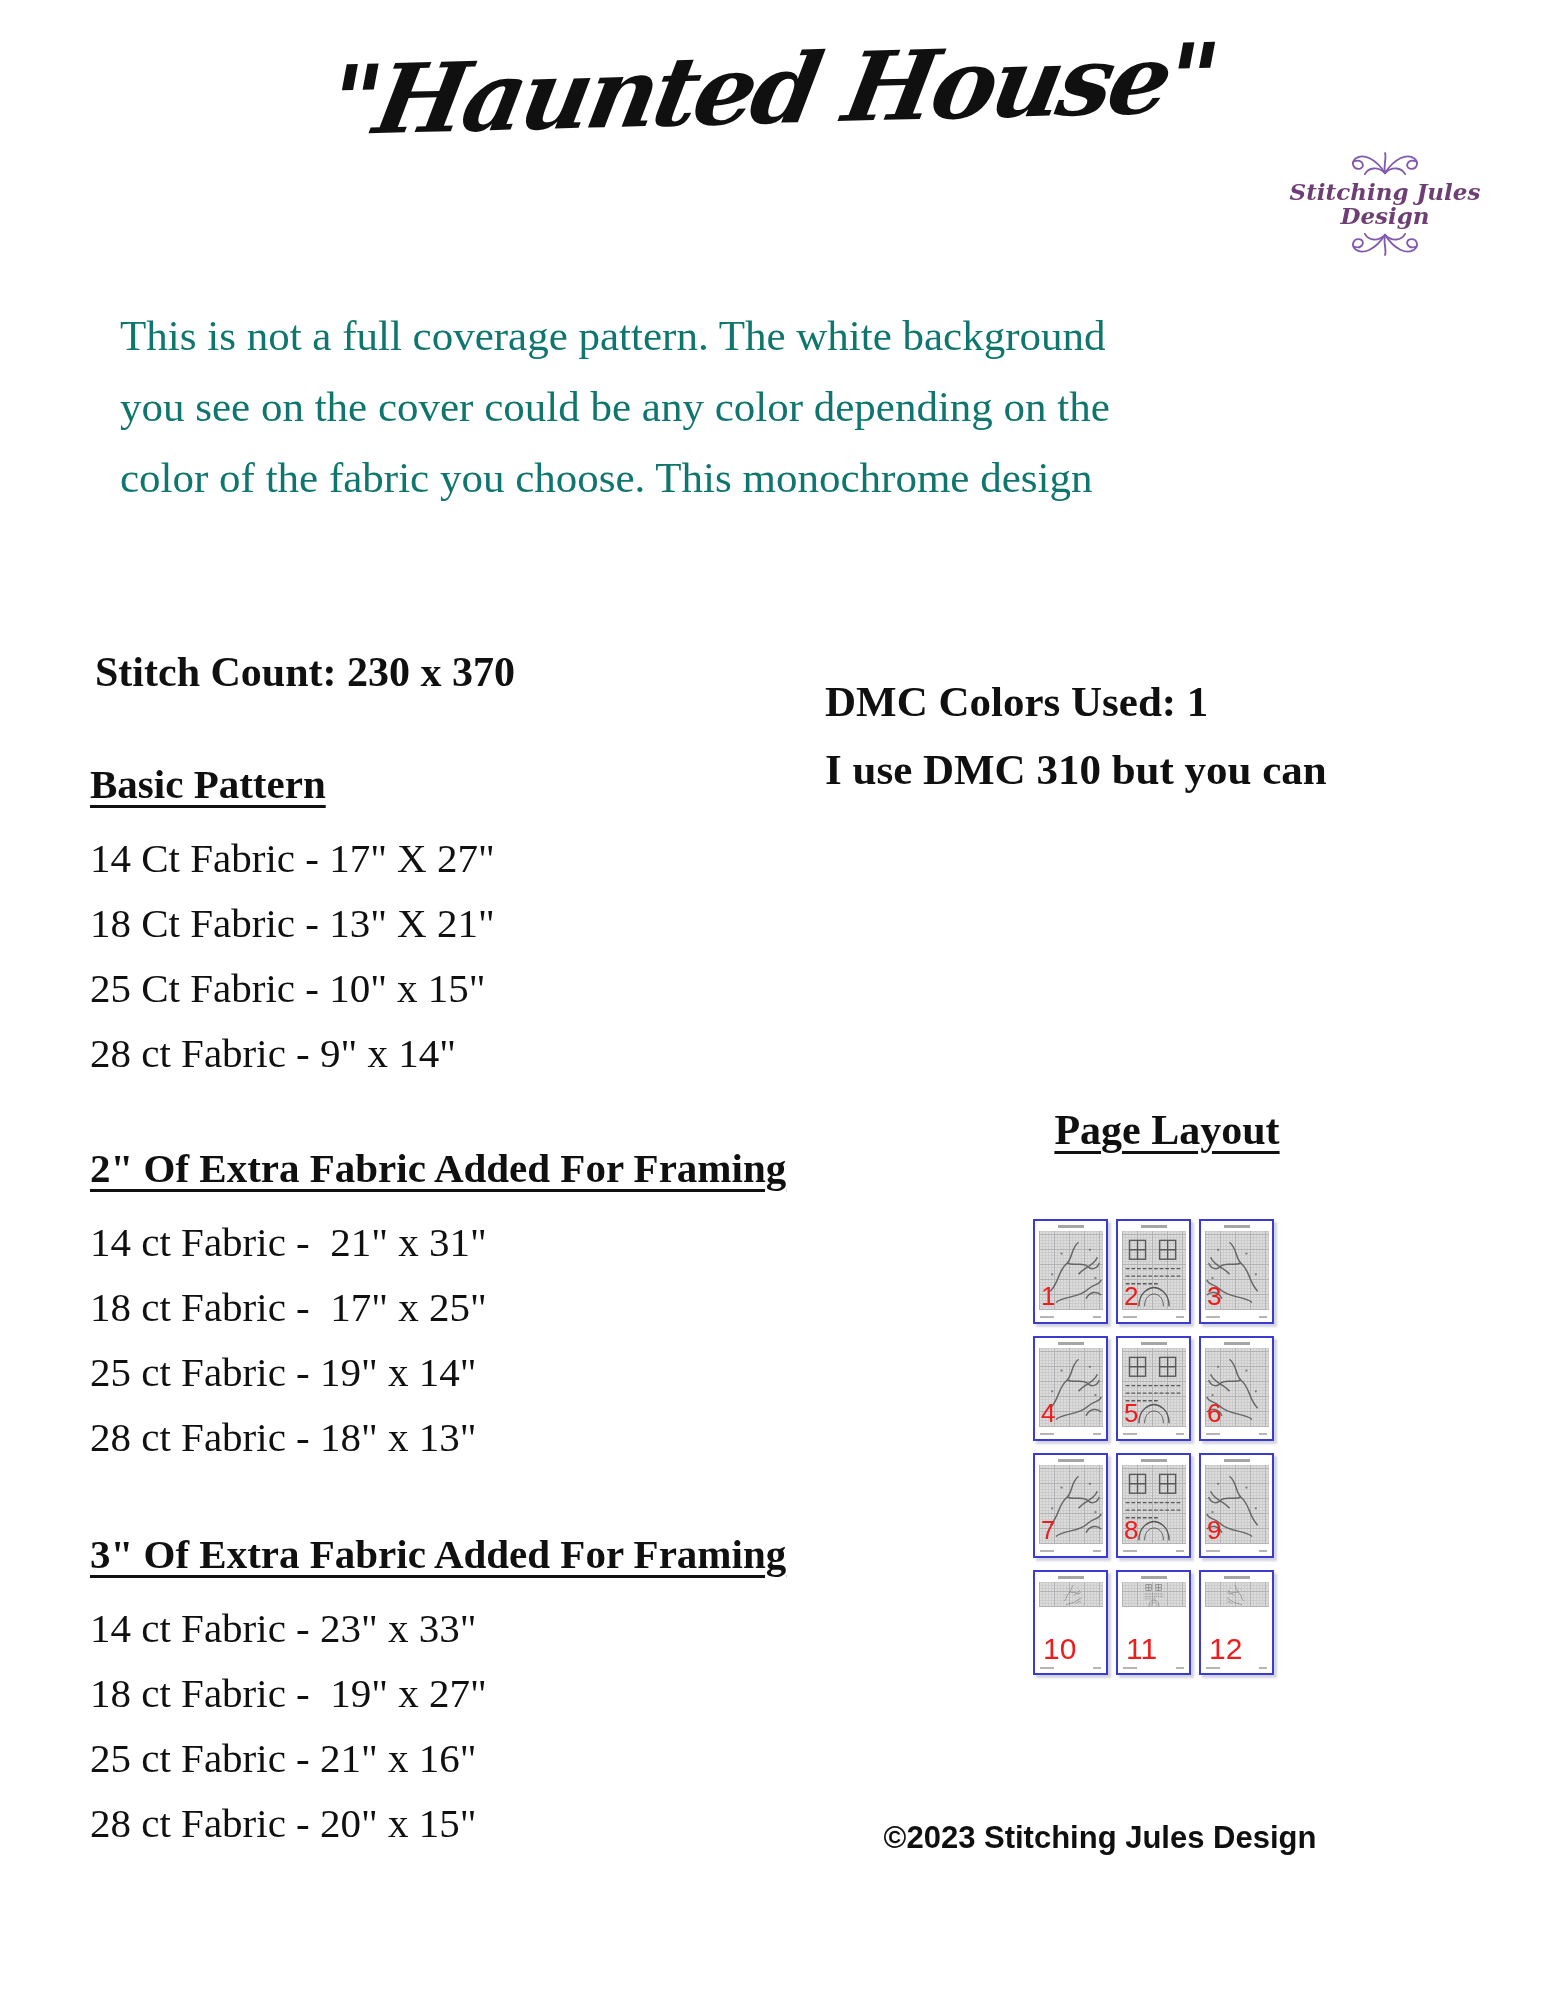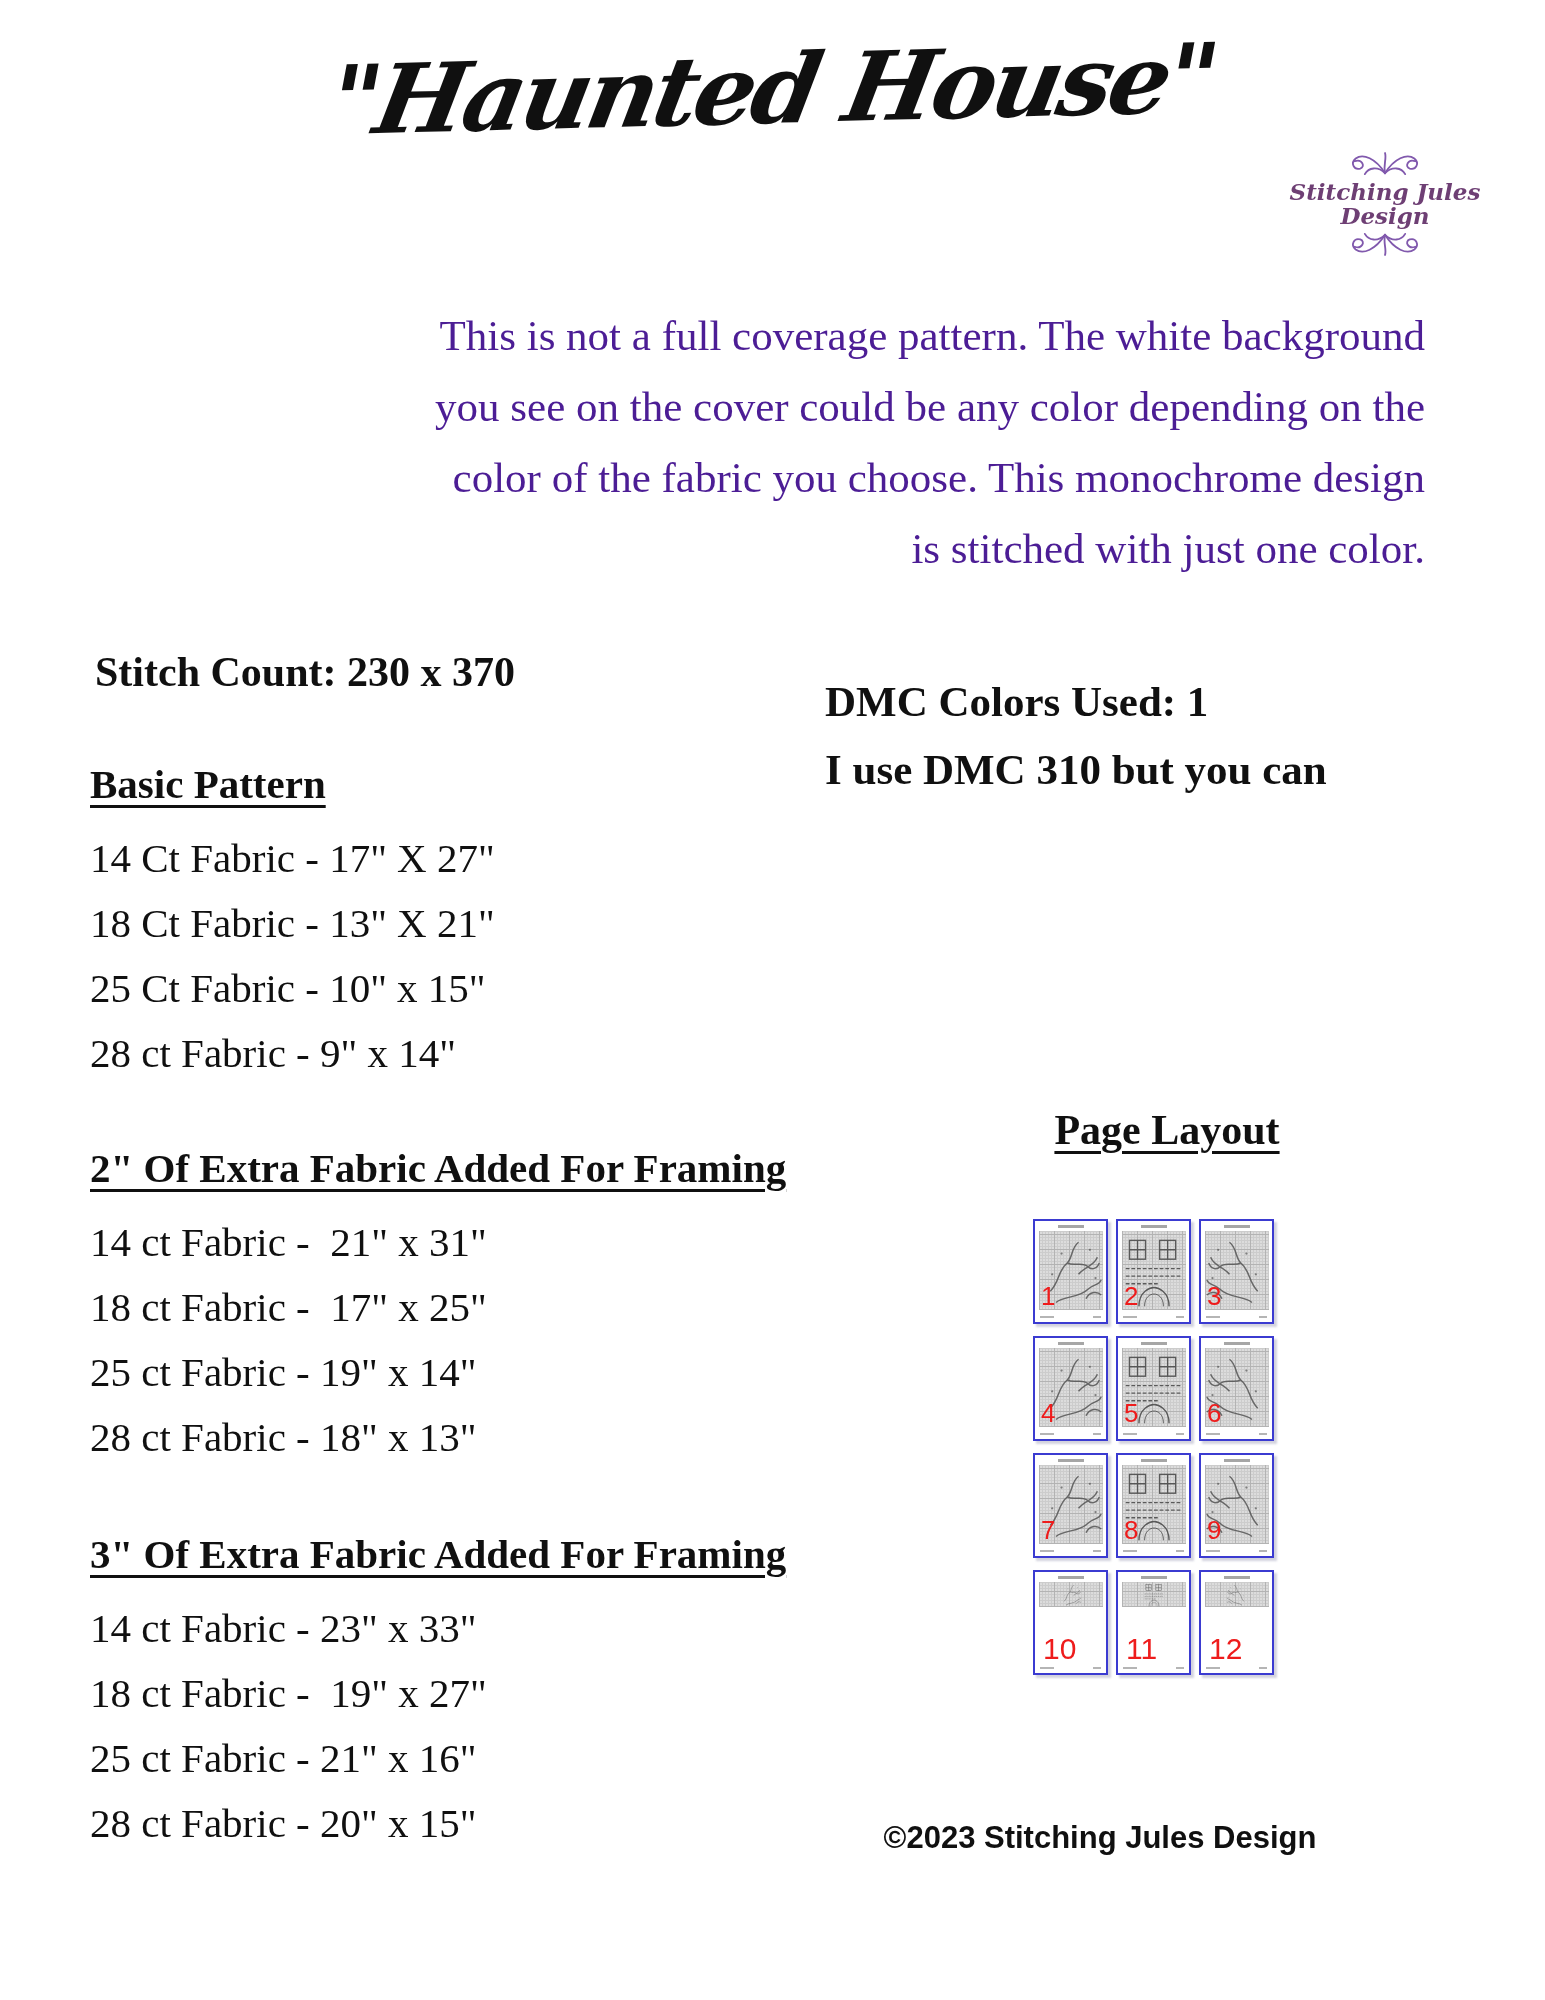--- a/index.html
+++ b/index.html
@@ -13,22 +13,22 @@
               letter-spacing:-4px;transform:skewX(-12deg) rotate(-1.5deg);}
 
   
   .logo{position:absolute;left:1280px;top:148px;width:210px;text-align:center;font-style:italic;}
   .logo .flourish{display:block;margin:0 auto;width:110px;height:32px;}
   .logo .logo-text{display:block;font-family:"DejaVu Serif",serif;font-weight:700;
                    font-size:23px;line-height:24px;color:var(--logo-purple,#6e3f74);
                    letter-spacing:0px;}
 
   
-  .intro{position:absolute;top:300px;left:120px;width:1305px;text-align:right;
-         font-size:43px;line-height:71px;color:#4c1d95;}
+  .intro{position:absolute;top:300px;left:120px;width:1305px;text-align:left;
+         font-size:43px;line-height:71px;color:#0f766e;}
   .underlined{text-decoration:underline;text-decoration-thickness:3px;text-underline-offset:7px;}
 
   .stitch-count{position:absolute;left:95px;top:648px;font-size:42px;font-weight:700;}
 
   .sec-basic{position:absolute;left:90px;top:760px;}
   .sec-2in{position:absolute;left:90px;top:1144px;}
   .sec-3in{position:absolute;left:90px;top:1530px;}
   .sec-heading{font-size:41px;font-weight:700;margin:0 0 18px 0;}
   .sec-items{font-size:41px;line-height:65px;font-weight:400;}
   .sec-items div{white-space:pre;}
@@ -125,21 +125,20 @@
         <path d="M60 26 C68 18 78 20 82 27"></path>
         <path d="M60 26 C58 16 62 10 60 4"></path>
       </g>
     </svg>
   </div>
 
   <div class="intro">
     <div>This is not a full coverage pattern. The white background</div>
     <div>you see on the cover could be any color depending on the</div>
     <div>color of the fabric you choose. This monochrome design</div>
-    <div>is stitched with just one color.</div>
   </div>
 
   <div class="stitch-count">Stitch Count: 230 x 370</div>
 
   <div class="dmc">
     <div>DMC Colors Used: 1</div>
     <div>I use DMC 310 but you can</div>
   </div>
 
   <div class="sec-basic">

